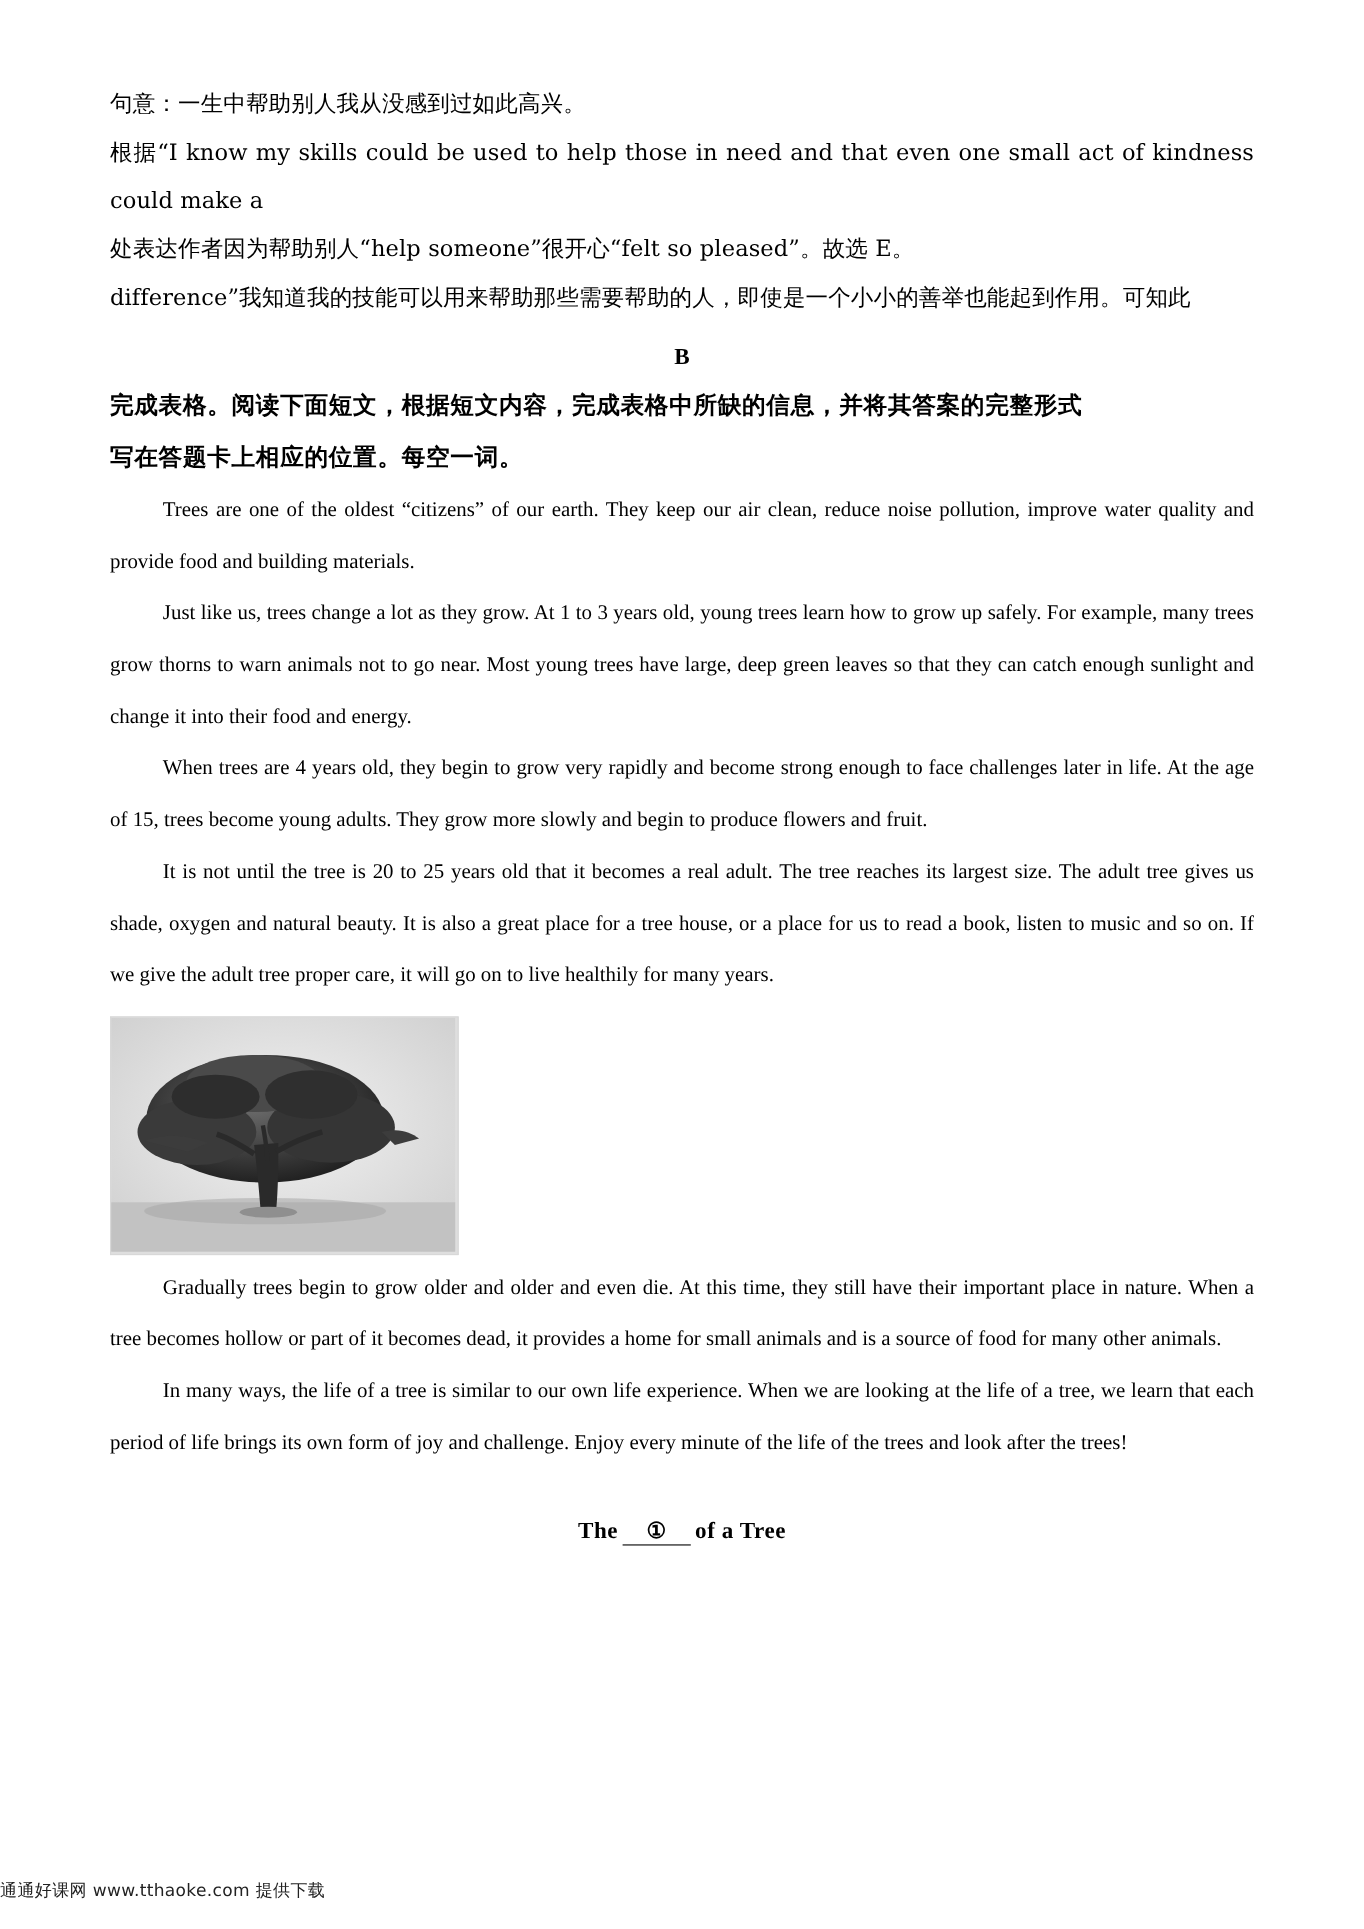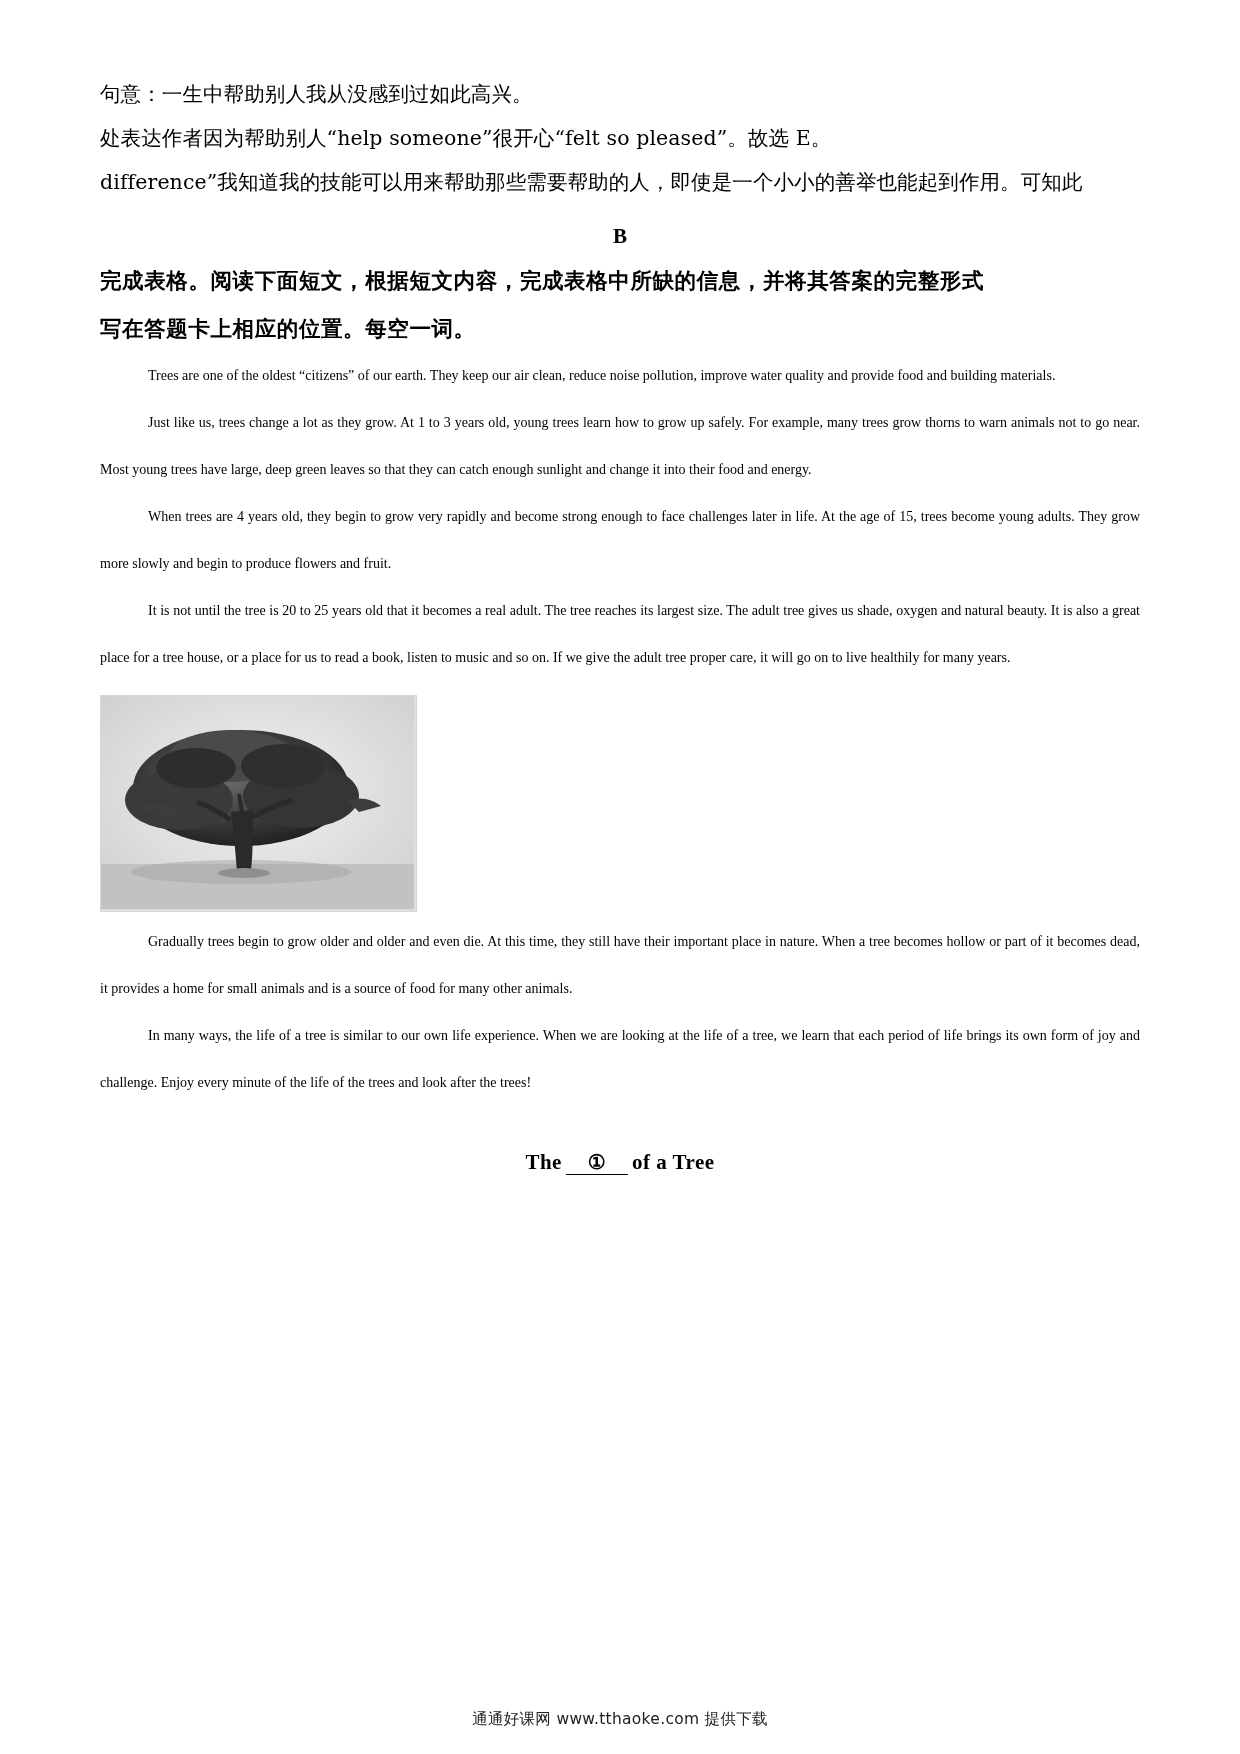--- a/index.html
+++ b/index.html
@@ -49,21 +49,21 @@
   .instruction {
     font-family: "DejaVu Serif", "Liberation Serif", serif;
     font-weight: bold;
     font-size: 21.5px;
     line-height: 46px;
     letter-spacing: 0.6px;
     margin-top: 2px;
   }
   .passage p {
     margin: 0;
-    font-size: 14px;
+    font-size: 19px;
     line-height: 47px;
     text-align: justify;
     text-indent: 48px;
   }
   .figure {
     margin: 14px 0 6px 0;
     padding-left: 0;
   }
   .tree-img {
     width: 315px;
@@ -90,34 +90,35 @@
     font-weight: bold;
   }
   .circled {
     font-size: 20px;
   }
   .footer {
     position: absolute;
     left: 0;
     bottom: 24px;
     width: 1240px;
-    text-align: center;
+    text-align: left;
     font-family: "DejaVu Sans", "Liberation Sans", sans-serif;
     font-size: 15.5px;
     color: #222;
     letter-spacing: 0.3px;
   }
 </style>
 </head>
 <body>
 
 <div class="page">
 
   <div class="analysis">
     <p class="line cn">句意：一生中帮助别人我从没感到过如此高兴。</p>
+    <p class="line cn">根据“I know my skills could be used to help those in need and that even one small act of kindness could make a</p>
     <p class="line cn">处表达作者因为帮助别人“help someone”很开心“felt so pleased”。故选 E。</p>
     <p class="line cn">difference”我知道我的技能可以用来帮助那些需要帮助的人，即使是一个小小的善举也能起到作用。可知此</p>
   </div>
 
   <div class="section-letter">B</div>
 
   <div class="instruction">完成表格。阅读下面短文，根据短文内容，完成表格中所缺的信息，并将其答案的完整形式</div>
   <div class="instruction">写在答题卡上相应的位置。每空一词。</div>
 
   <div class="passage">

